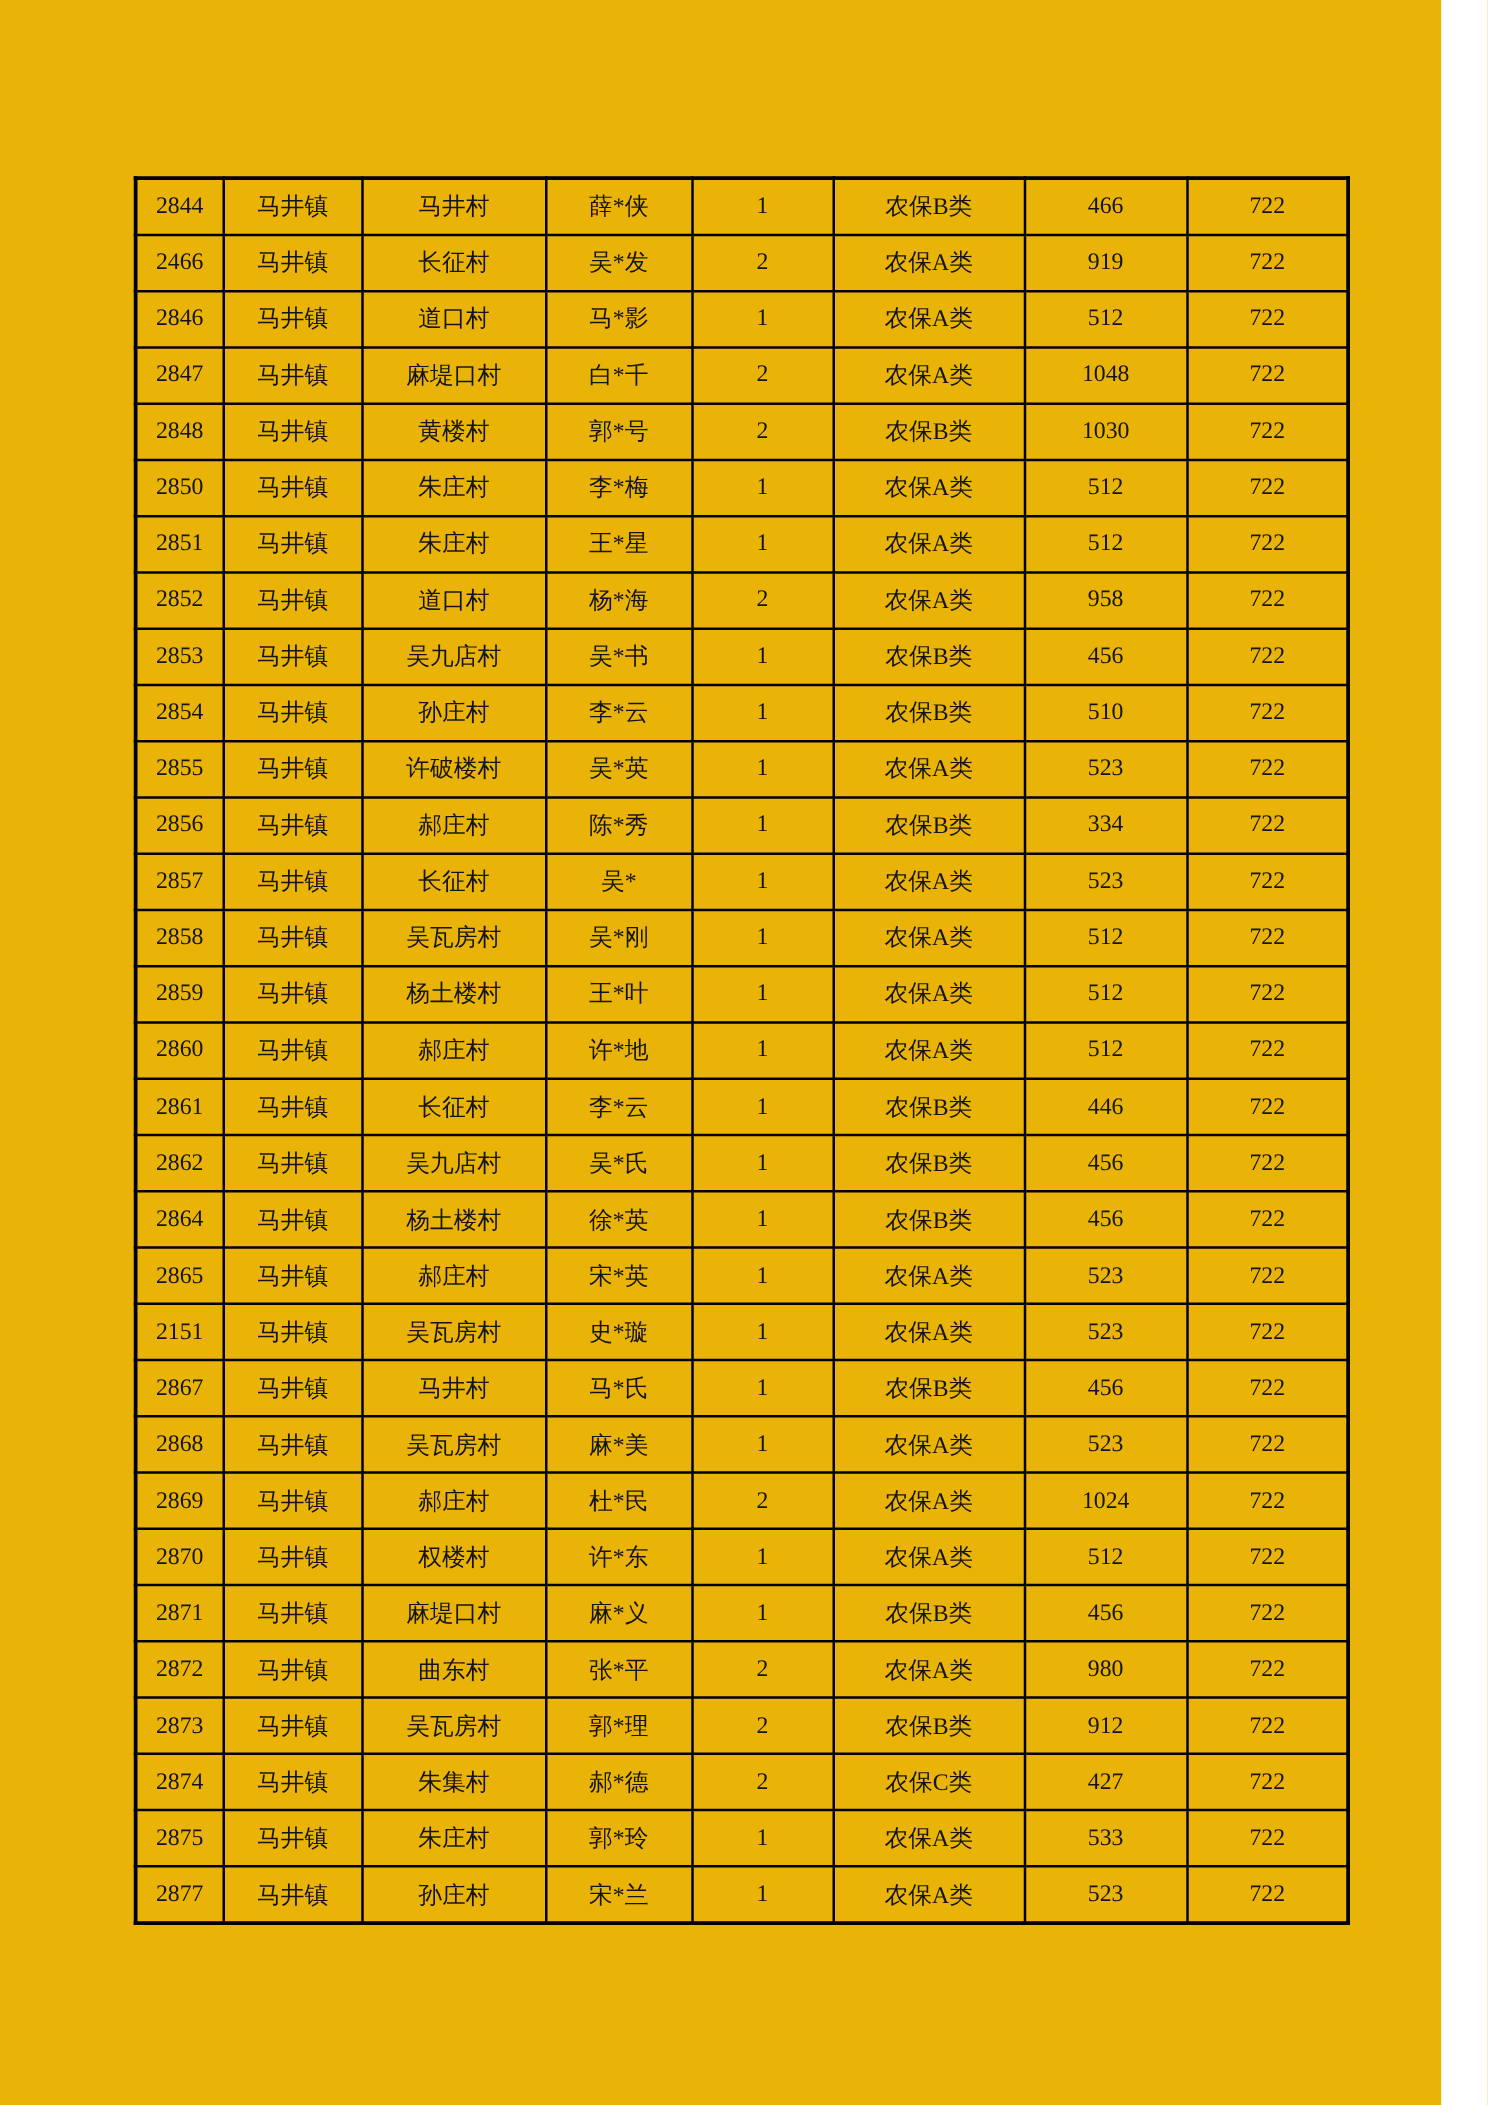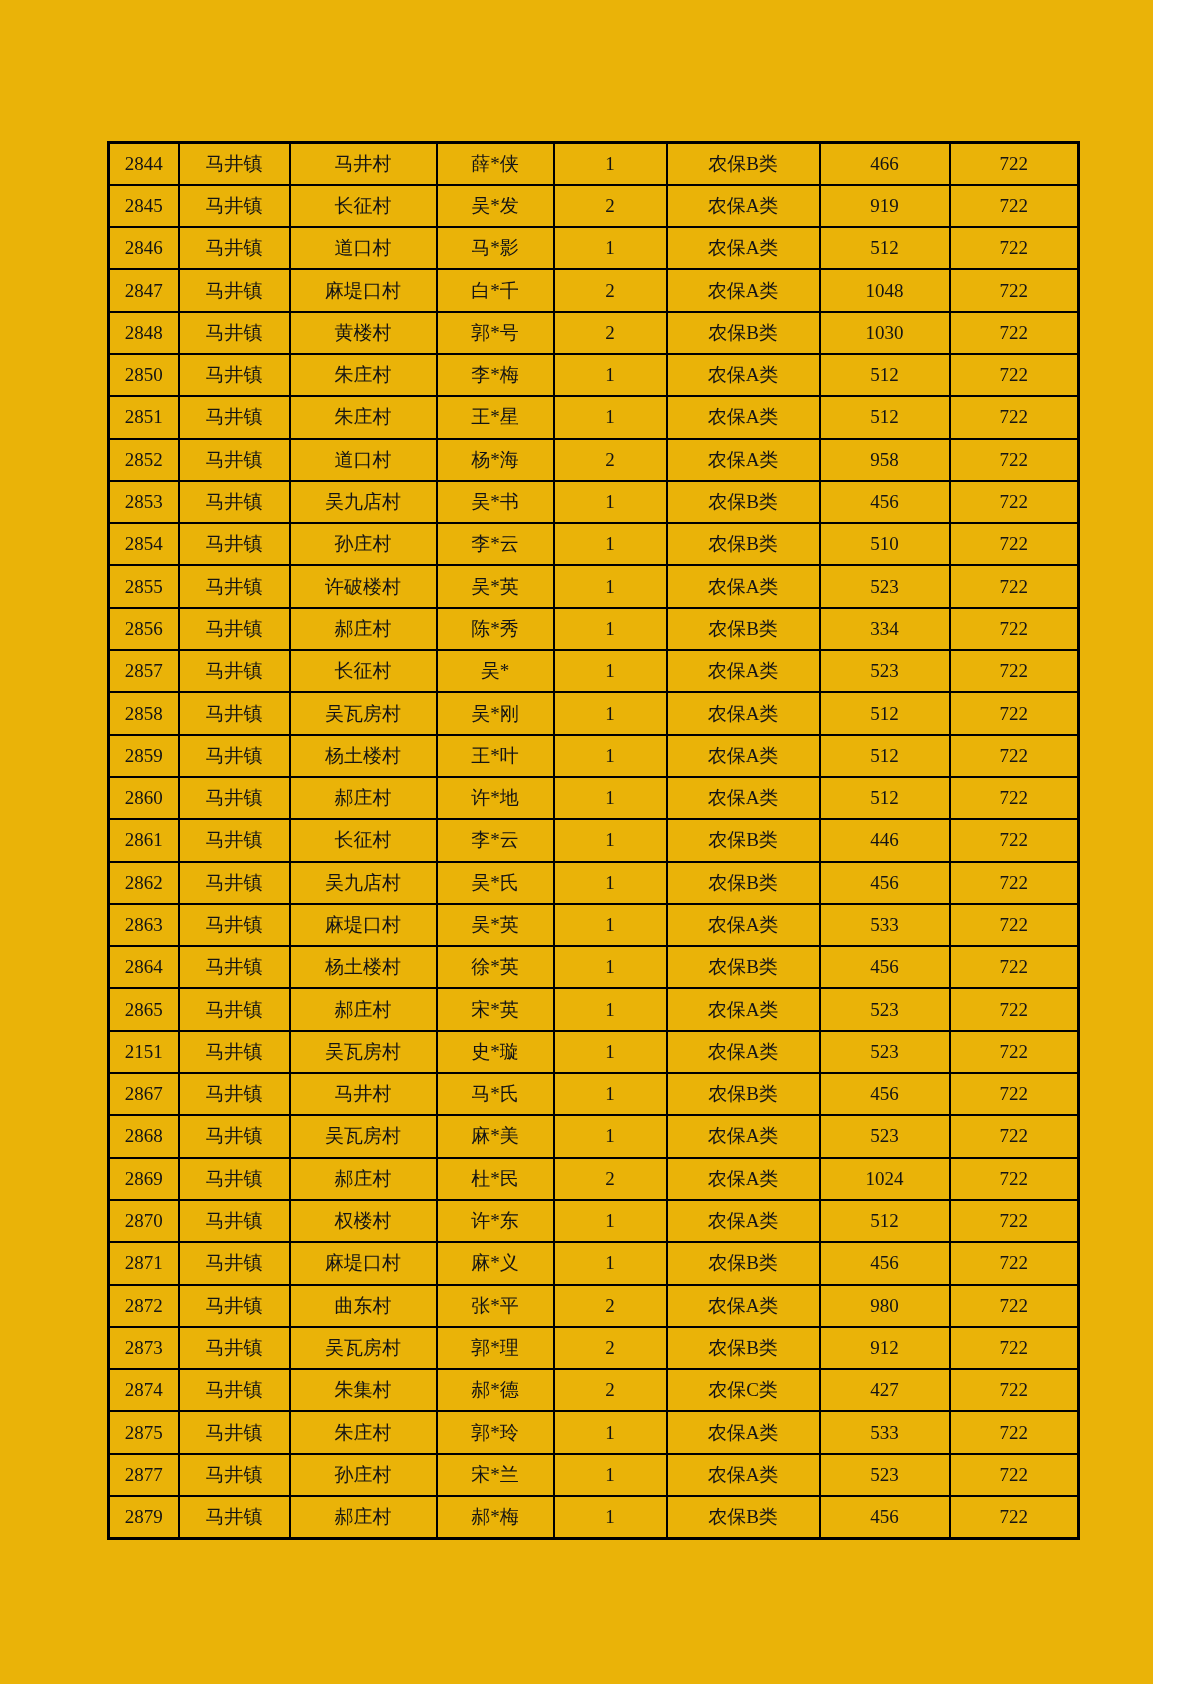--- a/index.html
+++ b/index.html
@@ -67,21 +67,21 @@
           <td>2844</td>
           <td>马井镇</td>
           <td>马井村</td>
           <td>薛*侠</td>
           <td>1</td>
           <td>农保B类</td>
           <td>466</td>
           <td>722</td>
         </tr>
         <tr>
-          <td>2845</td>
+          <td>2466</td>
           <td>马井镇</td>
           <td>长征村</td>
           <td>吴*发</td>
           <td>2</td>
           <td>农保A类</td>
           <td>919</td>
           <td>722</td>
         </tr>
         <tr>
           <td>2846</td>
@@ -237,30 +237,20 @@
           <td>2862</td>
           <td>马井镇</td>
           <td>吴九店村</td>
           <td>吴*氏</td>
           <td>1</td>
           <td>农保B类</td>
           <td>456</td>
           <td>722</td>
         </tr>
         <tr>
-          <td>2863</td>
-          <td>马井镇</td>
-          <td>麻堤口村</td>
-          <td>吴*英</td>
-          <td>1</td>
-          <td>农保A类</td>
-          <td>533</td>
-          <td>722</td>
-        </tr>
-        <tr>
           <td>2864</td>
           <td>马井镇</td>
           <td>杨土楼村</td>
           <td>徐*英</td>
           <td>1</td>
           <td>农保B类</td>
           <td>456</td>
           <td>722</td>
         </tr>
         <tr>
@@ -374,27 +364,17 @@
           <td>722</td>
         </tr>
         <tr>
           <td>2877</td>
           <td>马井镇</td>
           <td>孙庄村</td>
           <td>宋*兰</td>
           <td>1</td>
           <td>农保A类</td>
           <td>523</td>
-          <td>722</td>
-        </tr>
-        <tr>
-          <td>2879</td>
-          <td>马井镇</td>
-          <td>郝庄村</td>
-          <td>郝*梅</td>
-          <td>1</td>
-          <td>农保B类</td>
-          <td>456</td>
           <td>722</td>
         </tr>
       </tbody>
   </table>
 </div>
 
 </body></html>

